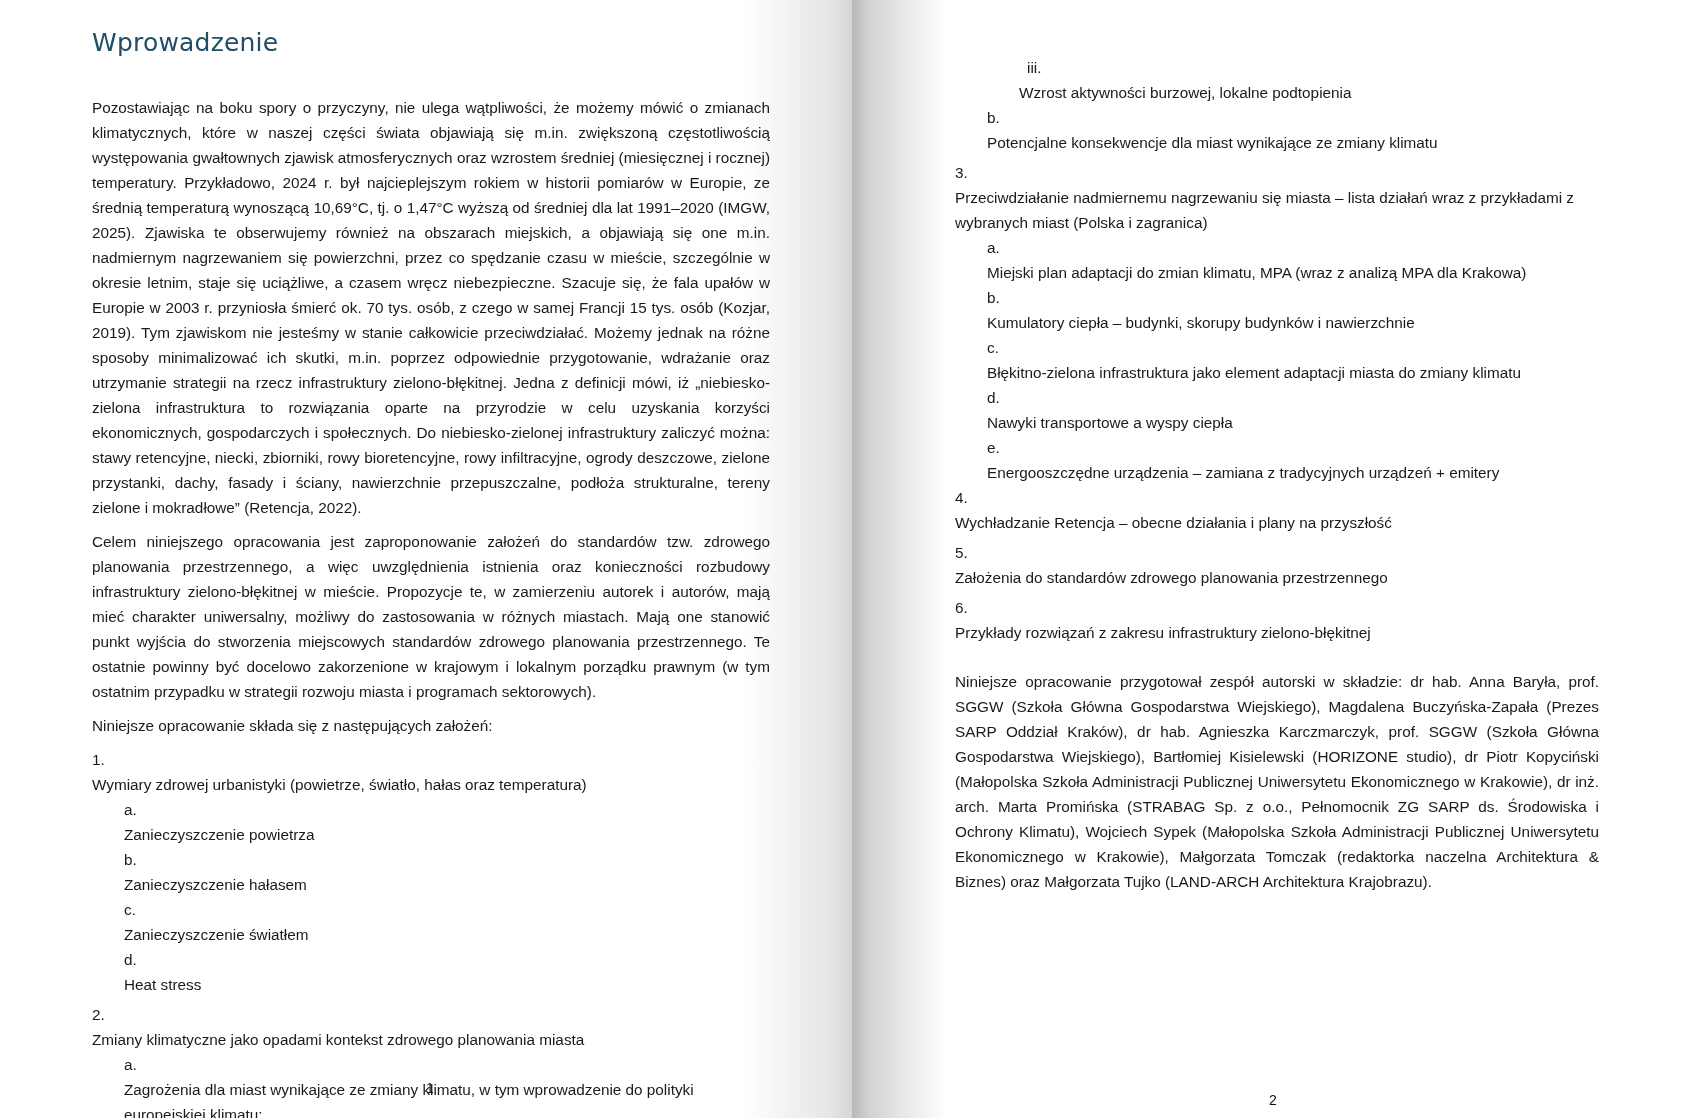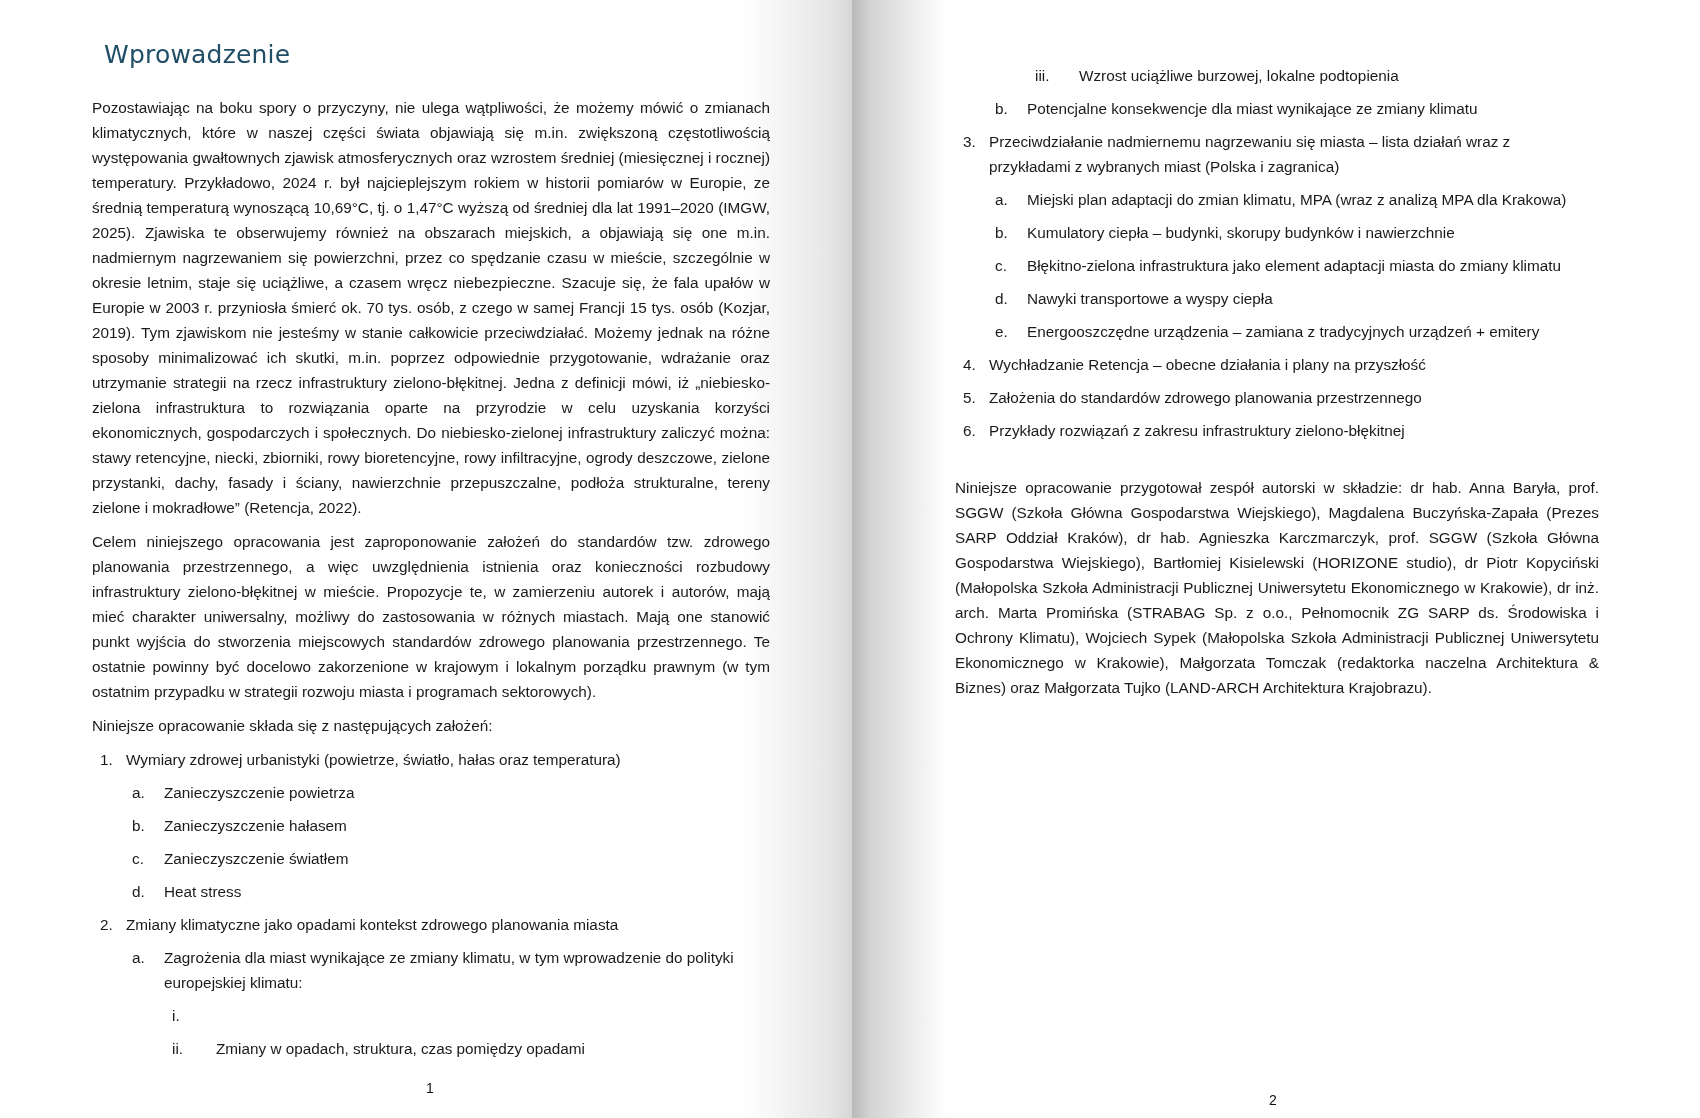--- a/index.html
+++ b/index.html
@@ -17,26 +17,26 @@
     background: linear-gradient(to right, rgba(255,255,255,0) 0%, rgba(230,230,230,1) 80%, rgba(214,214,214,1) 100%);
   }
   .shade-right {
     position: absolute; top: 0; left: 0; width: 95px; height: 100%;
     background: linear-gradient(to right, #b8b8b8 0%, #d2d2d2 18%, #e8e8e8 55%, rgba(255,255,255,0) 100%);
   }
   .content { position: absolute; font-size: 15.3px; line-height: 25px; }
   .left-content { left: 92px; width: 678px; }
   .right-content { left: 103px; width: 644px; }
   h1 {
-    position: absolute; left: 92px; top: 28px; margin: 12px;
+    position: absolute; left: 92px; top: 28px; margin: 0;
     font-family: "DejaVu Sans", sans-serif; font-weight: normal;
     font-size: 25px; color: #1f4e66; letter-spacing: 0.2px;
   }
   p { margin: 0 0 9px 0; text-align: justify; text-align-last: left; }
-  .li { display: flex; margin: 8px; }
+  .li { display: flex; margin: 0; flex-direction: column; }
   .num { flex: 0 0 auto; }
   .txt { flex: 1 1 auto; }
   .l1 .num { width: 26px; }
   .l2 { padding-left: 32px; }
   .l2 .num { width: 32px; }
   .l3 { padding-left: 64px; }
   .l3 .num { width: 52px; text-align: left; padding-left: 8px; box-sizing: border-box; }
   .gap { margin-top: 5px; }
   .pagenum { position: absolute; font-size: 14px; color: #111; }
 </style>
@@ -94,21 +94,21 @@
   <div class="pagenum" style="left:426px; top:1080px;">1</div>
 </div>
 
 <div class="page page-right">
   <div class="shade-right"></div>
 
   <div class="content right-content" style="top:55px;">
     <div>
       <div class="li l3">
         <span class="num">iii.</span>
-        <span class="txt">Wzrost uciążliwe burzowej, lokalne podtopienia</span>
+        <span class="txt">Wzrost aktywności burzowej, lokalne podtopienia</span>
       </div>
       <div class="li l2">
         <span class="num">b.</span>
         <span class="txt">Potencjalne konsekwencje dla miast wynikające ze zmiany klimatu</span>
       </div>
       <div class="li l1 gap">
         <span class="num">3.</span>
         <span class="txt">Przeciwdziałanie nadmiernemu nagrzewaniu się miasta – lista działań wraz z przykładami z wybranych miast (Polska i zagranica)</span>
       </div>
       <div class="li l2">

